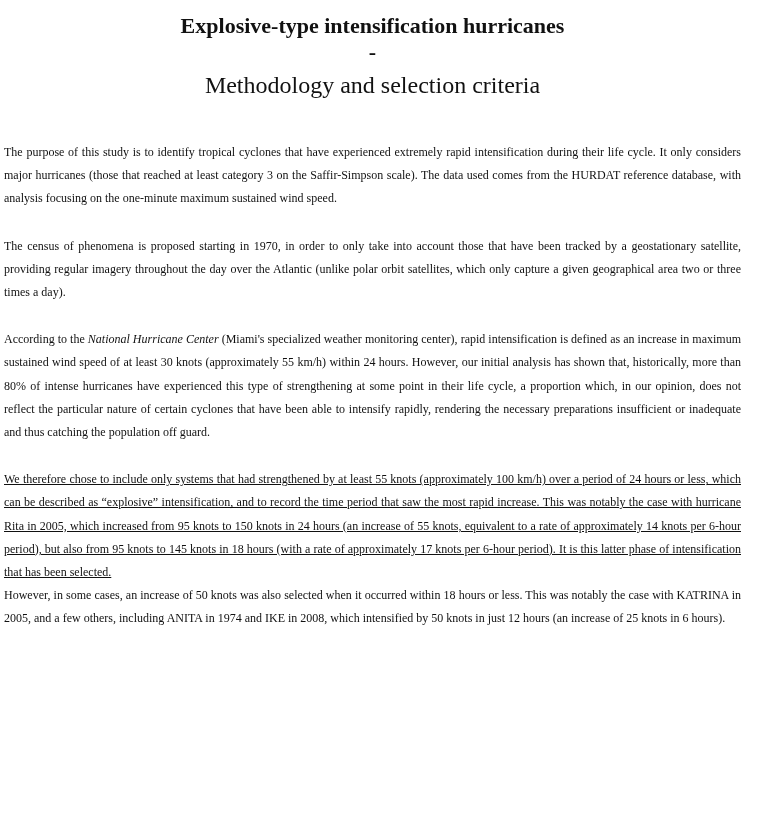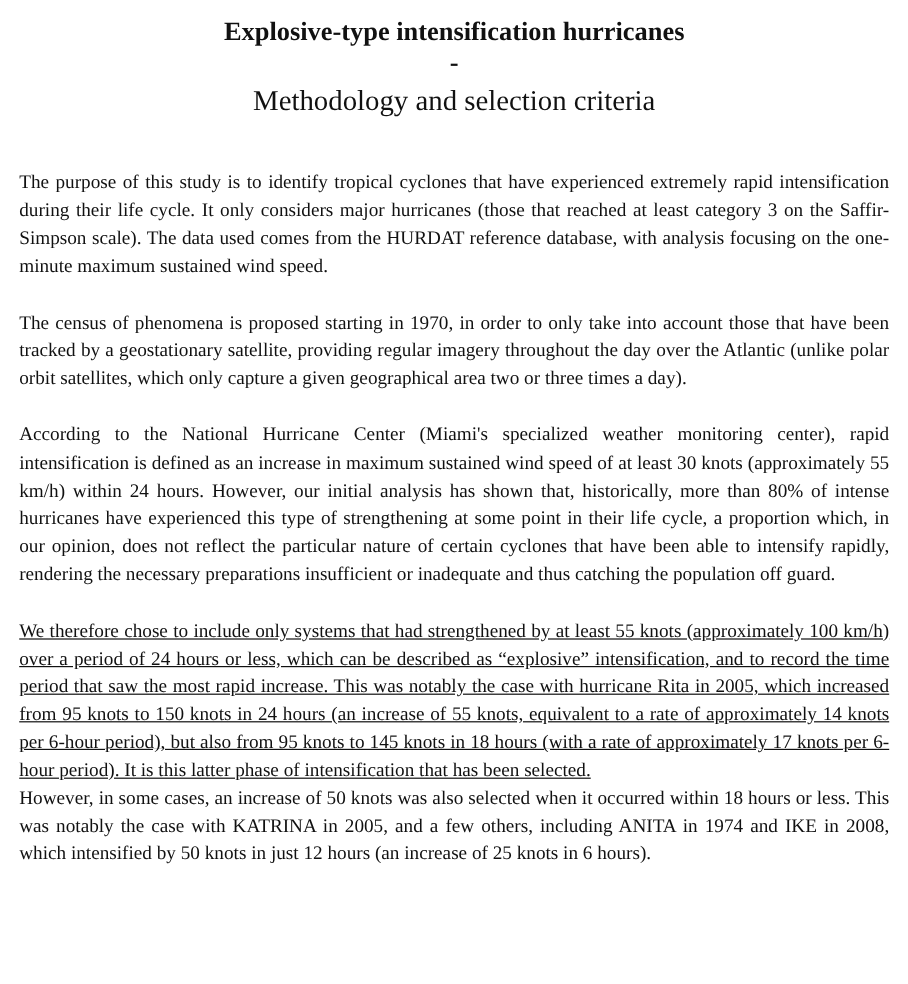--- a/index.html
+++ b/index.html
@@ -12,21 +12,21 @@
       height: 820px;
       overflow: hidden;
       font-family: "Liberation Serif", "DejaVu Serif", serif;
       color: #111111;
     }
     .page {
       position: relative;
       width: 757px;
       height: 820px;
       box-sizing: border-box;
-      padding: 0 16px 0 16px;
+      padding: 0 16px 0 4px;
       border-radius: 14px;
     }
     .title {
       text-align: center;
       font-weight: bold;
       font-size: 22px;
       line-height: 26px;
       margin: 0;
       padding-top: 13px;
     }
@@ -44,29 +44,30 @@
       font-size: 24px;
       line-height: 28px;
       margin: 0;
       padding-top: 8px;
     }
     .body {
       margin-top: 42px;
     }
     .para {
       margin: 0 0 24px 0;
-      font-size: 16px;
+      font-size: 12px;
       line-height: 23.2px;
       text-align: justify;
     }
     .para.tight {
       margin-bottom: 0;
       text-decoration: underline;
     }
     .italic {
+      font-style: italic;
     }
   </style>
 </head>
 <body>
 
 <div class="page">
   <h1 class="title">Explosive-type intensification hurricanes</h1>
   <div class="dash">-</div>
   <h2 class="subtitle">Methodology and selection criteria</h2>
 

